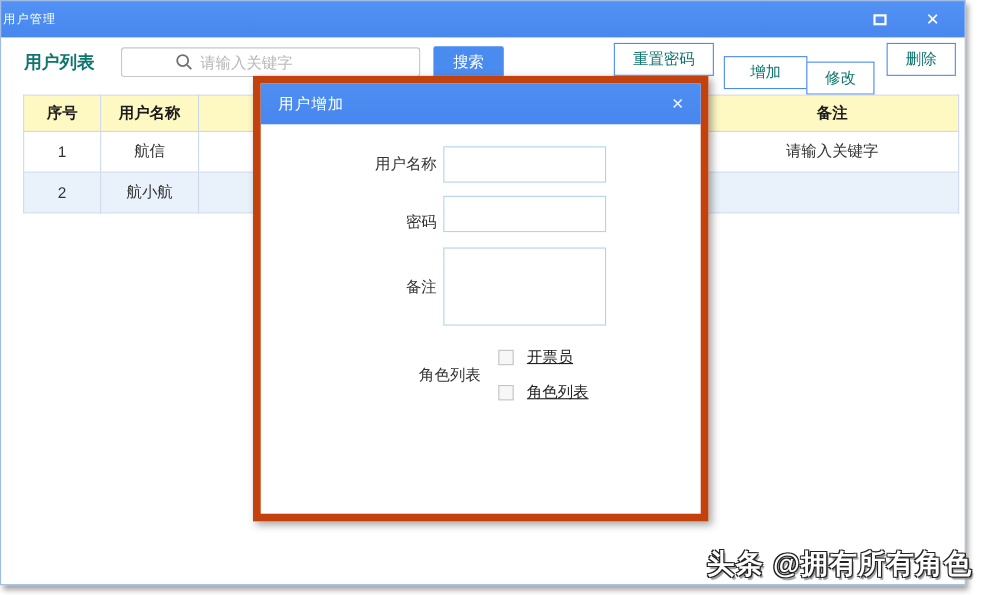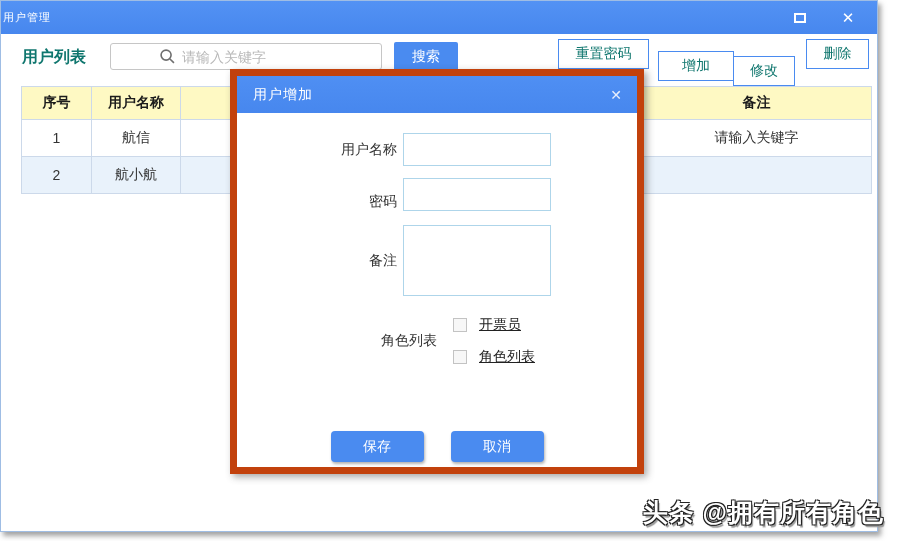--- a/index.html
+++ b/index.html
@@ -225,21 +225,17 @@
           <span class="checkbox"></span>
           <span class="role-label">开票员</span>
         </span>
         <span class="role-item">
           <span class="checkbox"></span>
           <span class="role-label">角色列表</span>
         </span>
       </div>
     </div>
 
-    <div class="m-buttons">
-      <button class="m-btn">保存</button>
-      <button class="m-btn">取消</button>
-    </div>
   </div>
 
 </div>
 
 <div class="watermark">头条 @拥有所有角色</div>
 
 </body></html>

